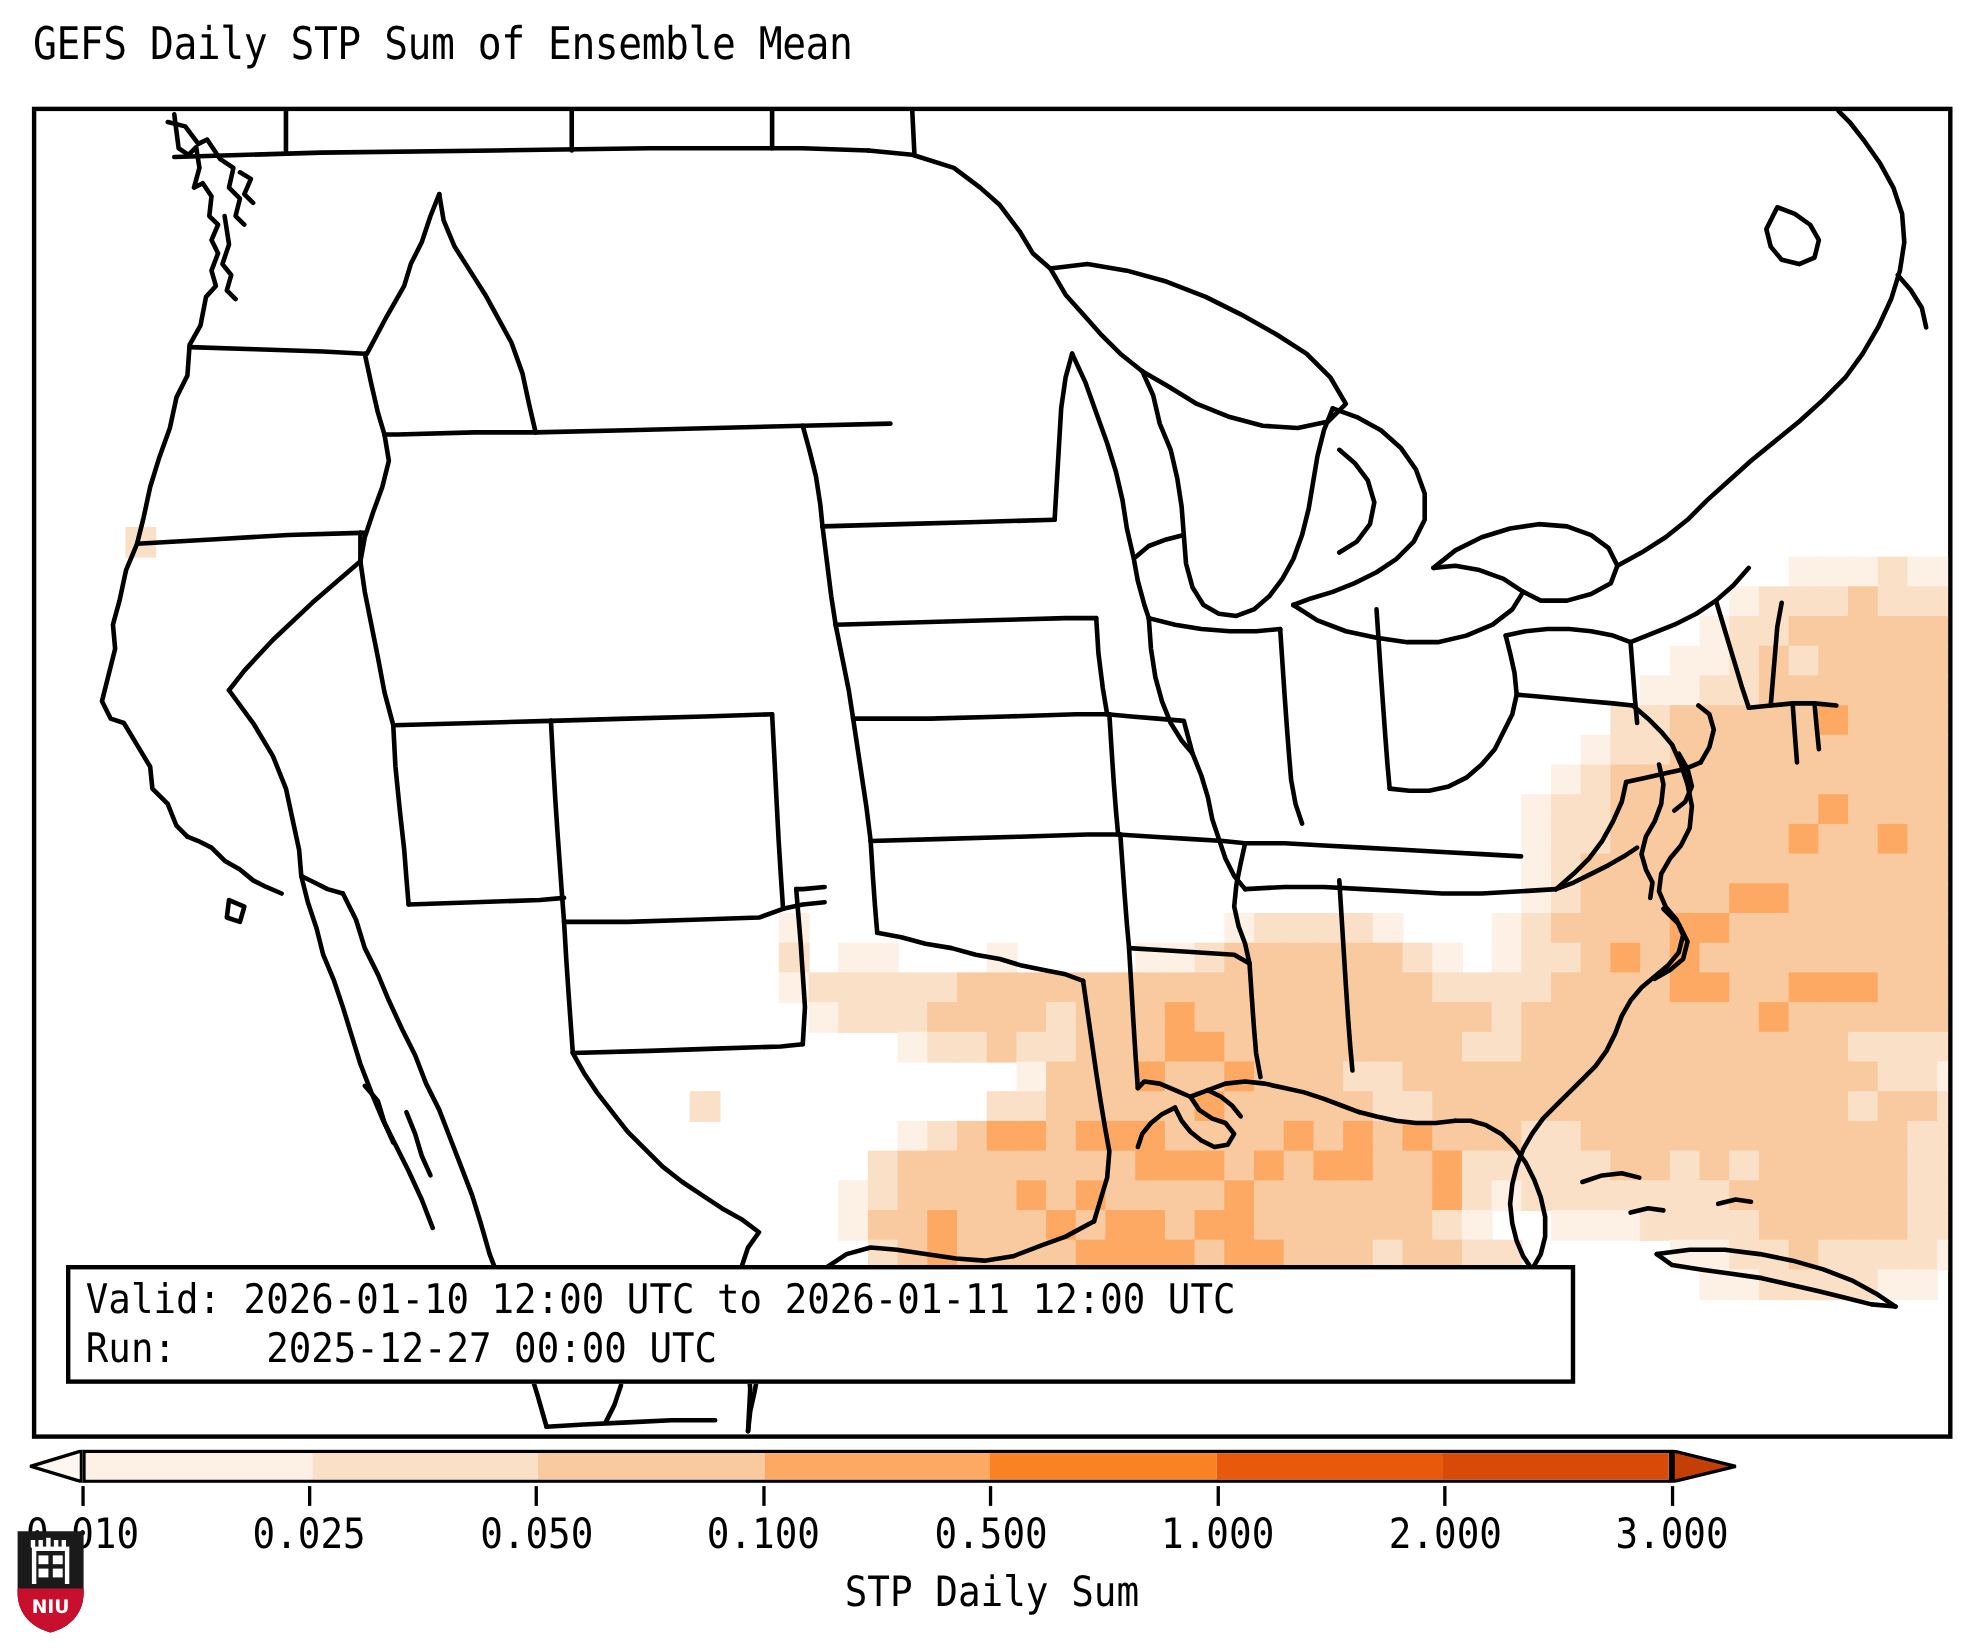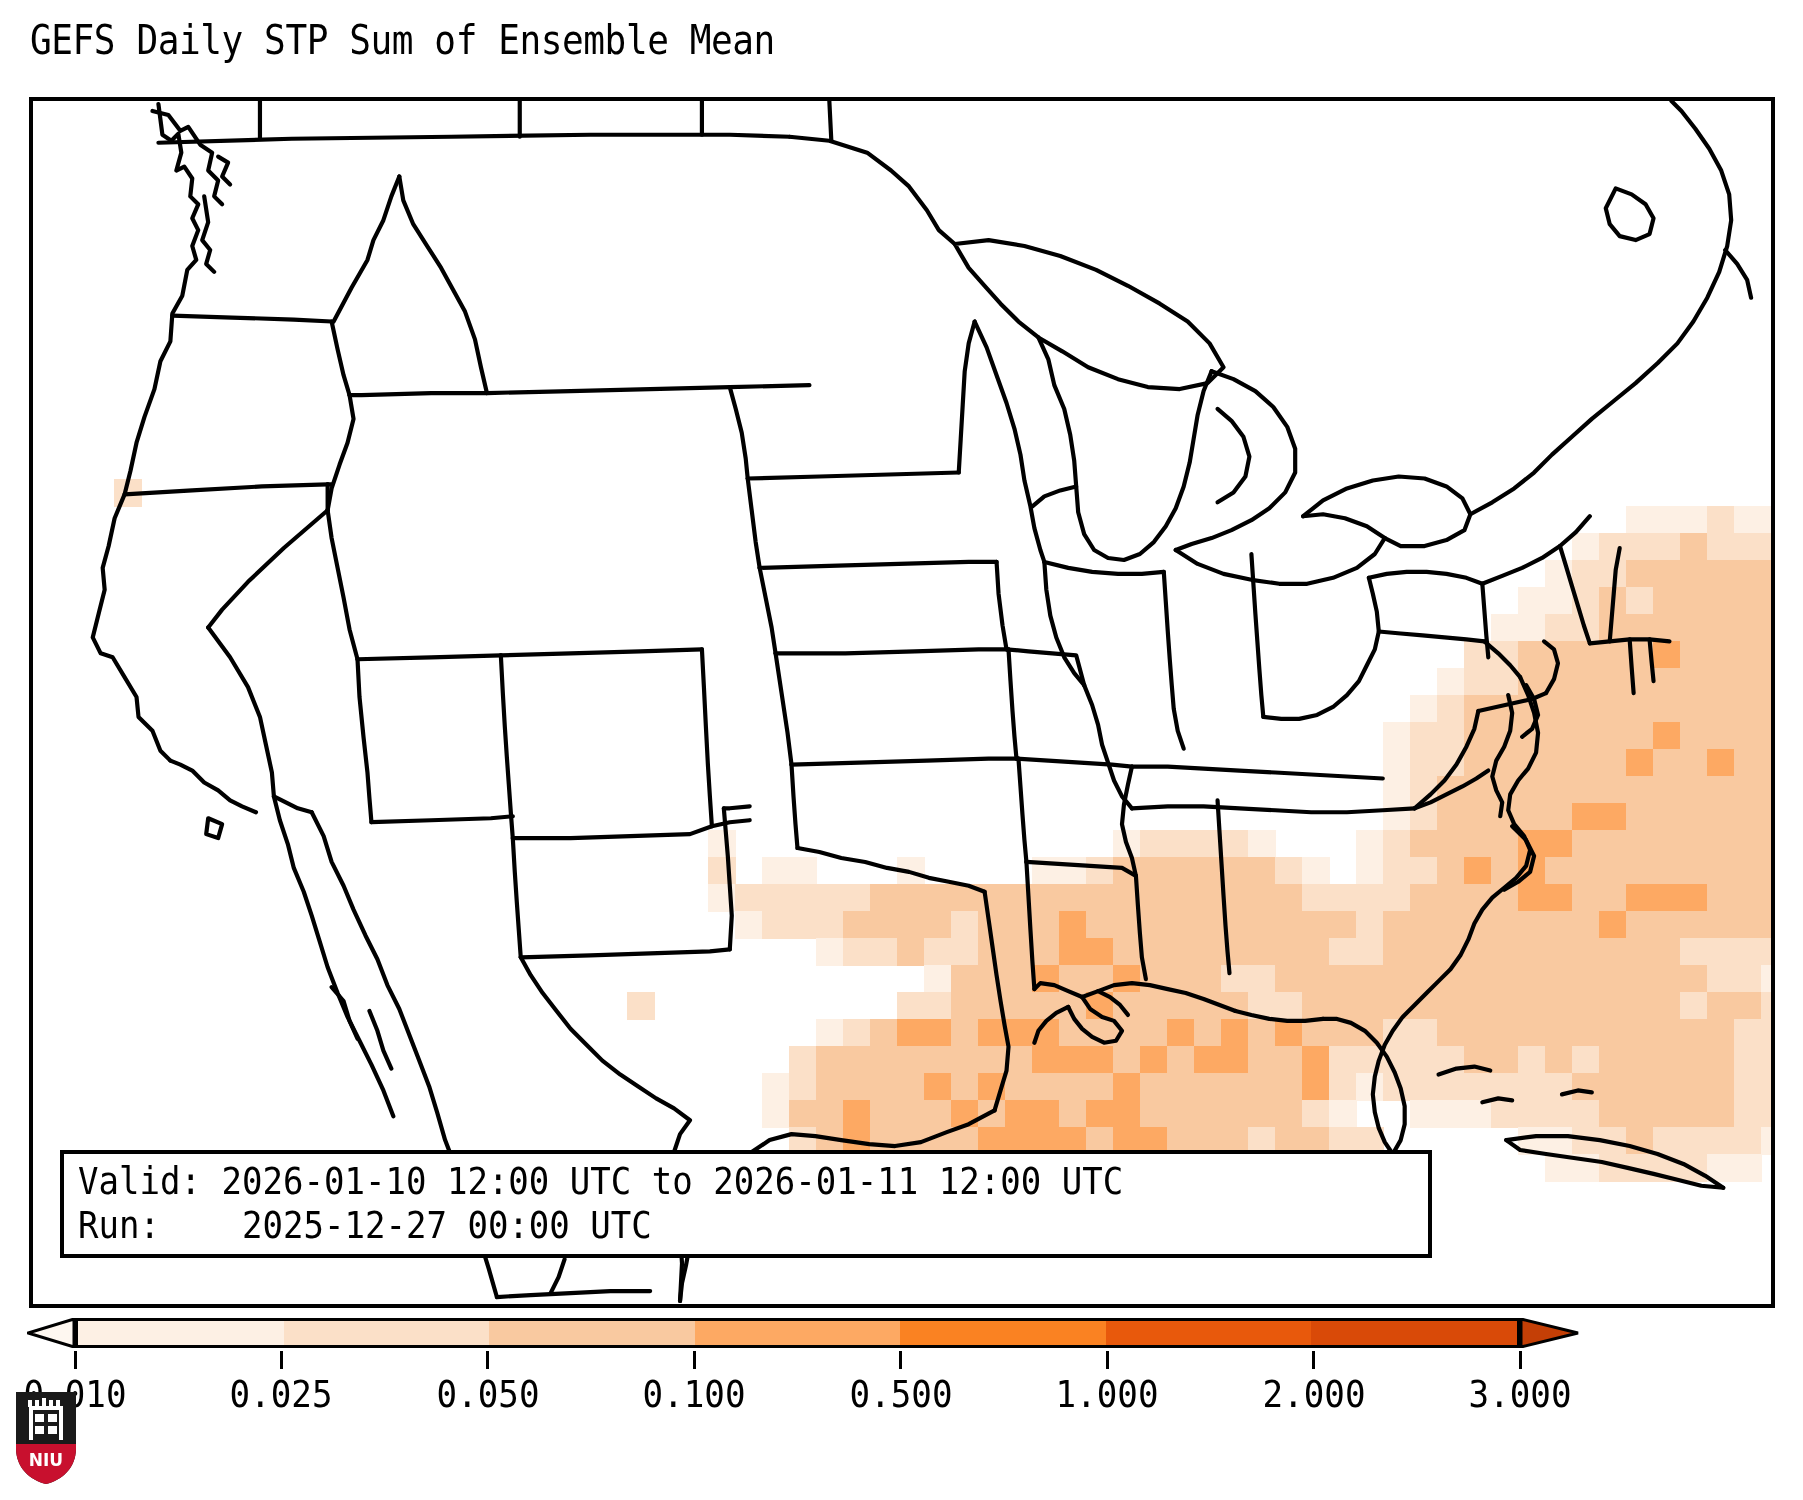--- a/index.html
+++ b/index.html
@@ -926,20 +926,21 @@
       <div class="lb" style="left: 75px;">0.010</div>
       <div class="lb" style="left: 281.429px;">0.025</div>
       <div class="lb" style="left: 487.857px;">0.050</div>
       <div class="lb" style="left: 694.286px;">0.100</div>
       <div class="lb" style="left: 900.714px;">0.500</div>
       <div class="lb" style="left: 1107.14px;">1.000</div>
       <div class="lb" style="left: 1313.57px;">2.000</div>
       <div class="lb" style="left: 1520px;">3.000</div>
     </div>
 
+  <div id="cbar-title"><span>STP Daily Sum</span></div>
 </div>
 
 <svg id="niu" viewBox="0 0 64 96">
   <path d="M2,2 H62 V58 C62,78 48,90 32,94 C16,90 2,78 2,58 Z" fill="#1a1a1a"></path>
   <path d="M2,58 C2,78 16,90 32,94 C48,90 62,78 62,58 V54 H2 Z" fill="#c8102e"></path>
   <g fill="#ffffff">
     <rect x="15" y="16" width="34" height="4"></rect>
     <rect x="14" y="10" width="4" height="7"></rect>
     <rect x="21" y="10" width="4" height="7"></rect>
     <rect x="28" y="8" width="4" height="9"></rect>

